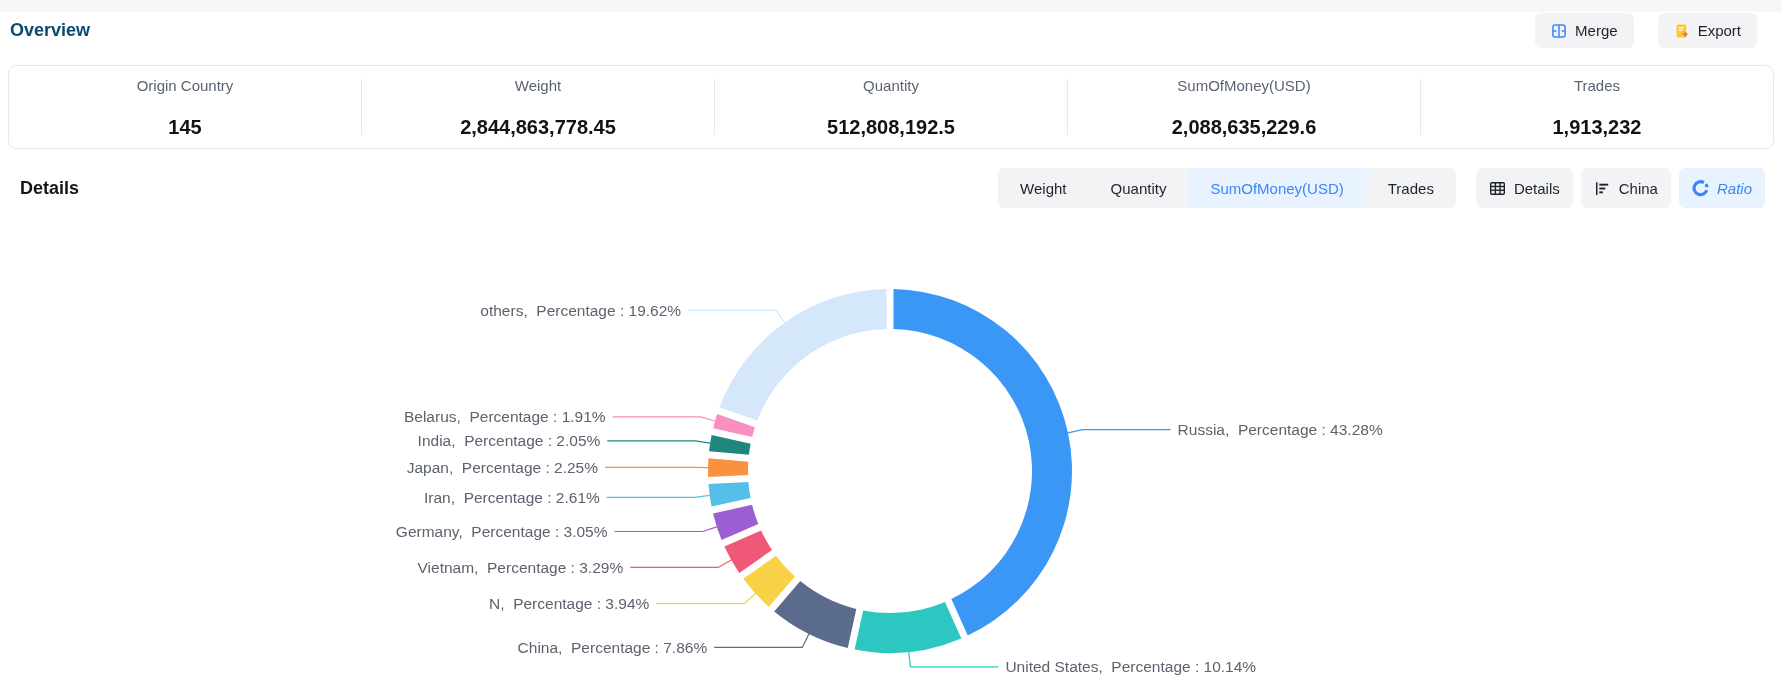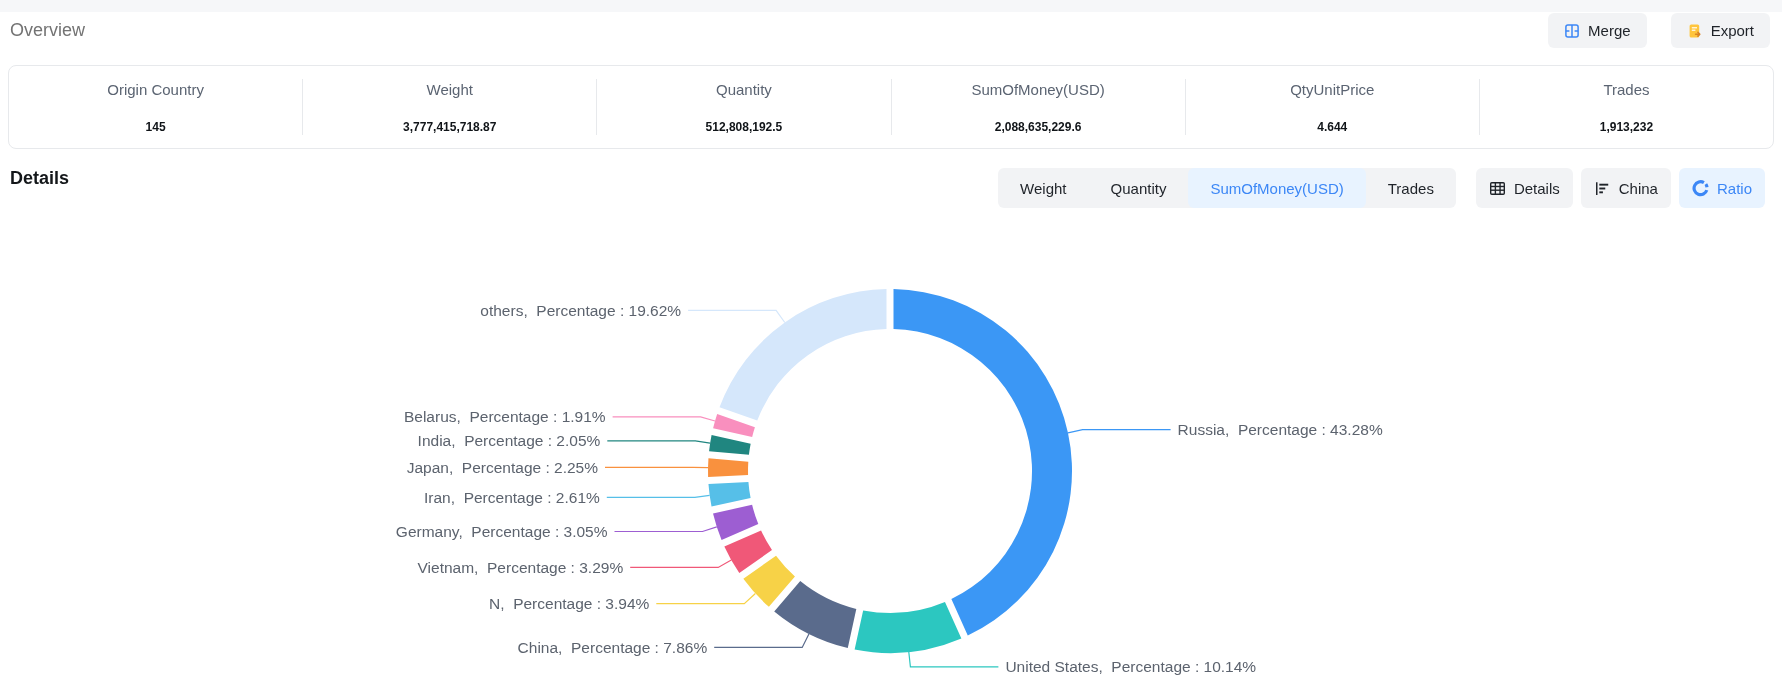--- a/index.html
+++ b/index.html
@@ -1,37 +1,37 @@
 <!DOCTYPE html>
 <html style="--accent: #3C87F6; --accent-bg: #E8F3FF; --btn-bg: #F2F3F5; --border: #E7E9EC; --text: #1F2329; --muted: #5B6472;"><head>
 <meta charset="utf-8">
 <style>
   html,body{margin:0;padding:0;width:1782px;height:688px;background:#fff;overflow:hidden;
     font-family:"Liberation Sans","DejaVu Sans",sans-serif;color:var(--text,#1f2329);position:relative;}
   .top-strip{position:absolute;left:0;top:0;right:0;height:12px;background:#f6f7f9;}
-  .page-title{position:absolute;left:10px;top:20px;font-size:18px;font-weight:400;color:#737373;}
-  .header-buttons{position:absolute;top:13px;right:12px;display:flex;gap:24px;}
+  .page-title{position:absolute;left:10px;top:20px;font-size:18px;font-weight:700;color:#0c4a6e;}
+  .header-buttons{position:absolute;top:13px;right:25px;display:flex;gap:24px;}
   .btn{display:inline-flex;align-items:center;gap:8px;height:35px;padding:0 16px;border-radius:6px;
     background:var(--btn-bg,#f2f3f5);font-size:15px;color:#1f2329;cursor:pointer;user-select:none;white-space:nowrap;}
   .btn svg{display:block;}
   .stats-card{position:absolute;left:8px;right:8px;top:65px;height:84px;border:1px solid var(--border,#e7e9ec);
     border-radius:8px;background:#fff;display:flex;align-items:center;box-sizing:border-box;}
   .stat{flex:1;height:56px;display:flex;flex-direction:column;align-items:center;justify-content:center;gap:24px;}
   .stat:not(:last-child){border-right:1px solid var(--border,#e7e9ec);}
   .stat .lbl{font-size:15px;color:var(--muted,#5b6472);line-height:1;}
-  .stat .val{font-size:12px;font-weight:700;color:#101418;line-height:1;}
-  .details-row{position:absolute;left:10px;right:17px;top:168px;height:40px;display:flex;}
+  .stat .val{font-size:20px;font-weight:700;color:#101418;line-height:1;}
+  .details-row{position:absolute;left:20px;right:17px;top:168px;height:40px;display:flex;align-items:center;}
   .section-title{font-size:18px;font-weight:700;color:#14171a;margin-right:auto;}
   .metric-tabs{display:flex;background:var(--btn-bg,#f2f3f5);border-radius:6px;height:40px;align-items:stretch;}
   .metric-tab{display:flex;align-items:center;padding:0 22px;font-size:15px;color:#1f2329;border-radius:6px;cursor:pointer;white-space:nowrap;}
   .metric-tab.active{background:var(--accent-bg,#e8f3ff);color:var(--accent,#3c87f6);}
   .view-tabs{display:flex;gap:8px;margin-left:20px;}
   .view-tab{display:inline-flex;align-items:center;gap:8px;height:40px;padding:0 13px;border-radius:6px;
     background:var(--btn-bg,#f2f3f5);font-size:15px;color:#1f2329;cursor:pointer;white-space:nowrap;}
-  .view-tab.active{background:var(--accent-bg,#e8f3ff);color:var(--accent,#3c87f6);}
+  .view-tab.active{background:var(--accent-bg,#e8f3ff);color:var(--accent,#3c87f6);font-style:italic;}
   .view-tab svg{display:block;}
   #chart-svg{position:absolute;left:0;top:0;pointer-events:none;}
   #chart-svg path.seg{pointer-events:auto;cursor:pointer;}
   #chart-svg text{font-family:"Liberation Sans","DejaVu Sans",sans-serif;font-size:15.5px;fill:#5c636e;white-space:pre;}
 </style>
 </head>
 <body>
 
 <div class="top-strip"></div>
 
@@ -63,33 +63,29 @@
 </div>
 
 <div class="stats-card">
 
 <div class="stat">
       <div class="lbl">Origin Country</div>
       <div class="val">145</div>
     </div>
     <div class="stat">
       <div class="lbl">Weight</div>
-      <div class="val">3,777,415,718.87</div>
+      <div class="val">2,844,863,778.45</div>
     </div>
     <div class="stat">
       <div class="lbl">Quantity</div>
       <div class="val">512,808,192.5</div>
     </div>
     <div class="stat">
       <div class="lbl">SumOfMoney(USD)</div>
       <div class="val">2,088,635,229.6</div>
-    </div>
-    <div class="stat">
-      <div class="lbl">QtyUnitPrice</div>
-      <div class="val">4.644</div>
     </div>
     <div class="stat">
       <div class="lbl">Trades</div>
       <div class="val">1,913,232</div>
     </div>
   </div>
 
 <div class="details-row">
   <div class="section-title">Details</div>
   <div class="metric-tabs">

